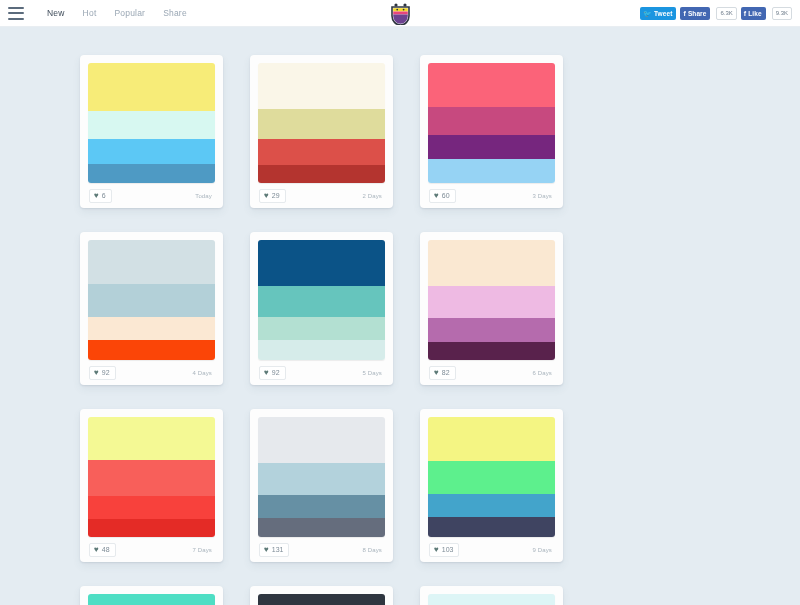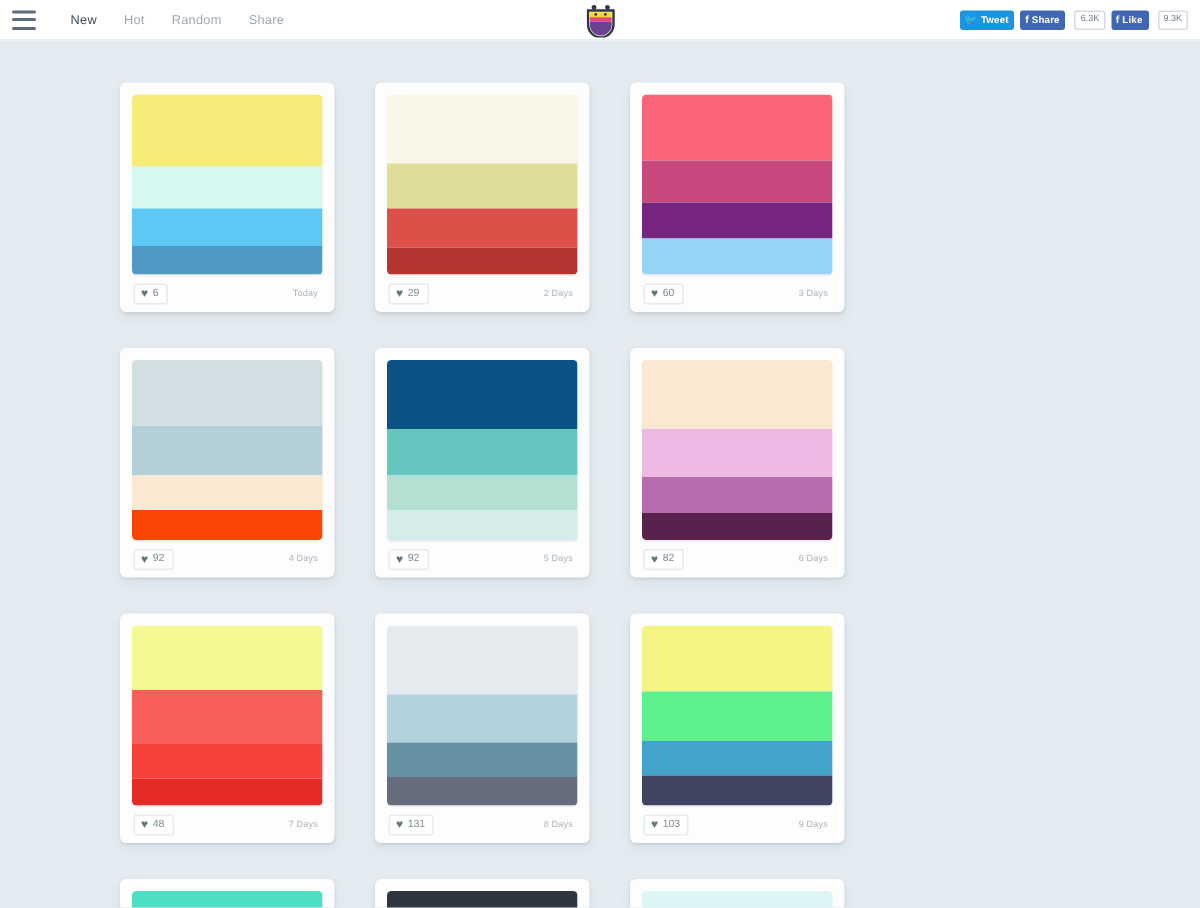--- a/index.html
+++ b/index.html
@@ -171,21 +171,21 @@
 
   <div class="nav-left">
     <div class="hamburger">
       <span></span>
       <span></span>
       <span></span>
     </div>
     <nav class="nav-links">
       <a class="nav-link active">New</a>
       <a class="nav-link">Hot</a>
-      <a class="nav-link">Random</a>
+      <a class="nav-link">Popular</a>
       <a class="nav-link">Share</a>
     </nav>
   </div>
 
   <div class="logo-wrap">
     <div class="logo">
       <svg width="19" height="22" viewBox="0 0 19 22">
         <circle cx="5" cy="2" r="1.6" fill="#2f3640"></circle>
         <circle cx="14" cy="2" r="1.6" fill="#2f3640"></circle>
         <path d="M1 4 h17 v9 a8.5 9 0 0 1 -17 0 z" fill="#ffffff" stroke="#2f3640" stroke-width="1.6"></path>

